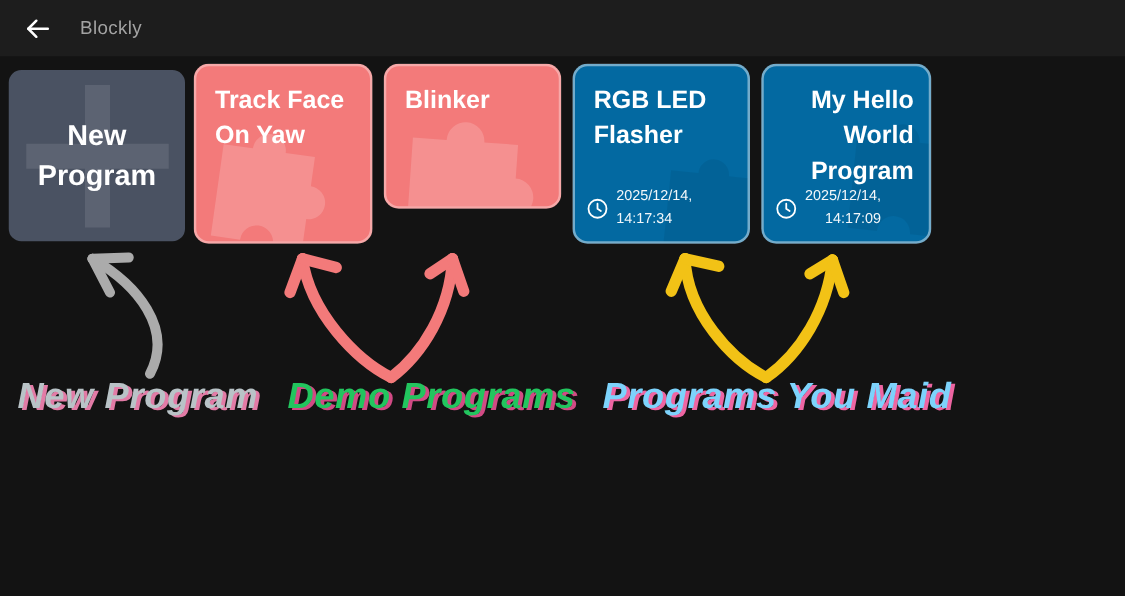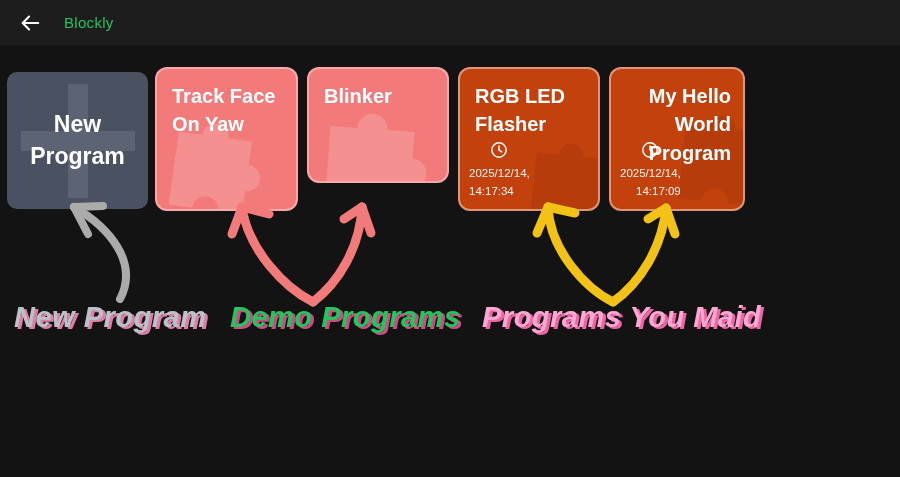--- a/index.html
+++ b/index.html
@@ -12,59 +12,59 @@
   
   .topbar{
     position:absolute;left:0;top:0;width:900px;height:45px;
     background:#1d1d1d;display:flex;align-items:center;
   }
   .back-btn{
     width:32px;height:32px;margin-left:14px;border:none;background:transparent;
     display:flex;align-items:center;justify-content:center;cursor:pointer;padding:0;
   }
   .topbar-title{
-    color:#22c55e;font-size:15px;font-weight:500;margin-left:18px;letter-spacing:.3px;text-align:right;
+    color:#a3a3a3;font-size:15px;font-weight:500;margin-left:18px;letter-spacing:.3px;text-align:right;
   }
   
   .card{
-    position:absolute;border-radius:12px;overflow:hidden;box-sizing:border-box;cursor:pointer;margin-top:16px;
+    position:absolute;border-radius:12px;overflow:hidden;box-sizing:border-box;cursor:pointer;
   }
   .card-new{
     left:7px;top:56px;width:141px;height:137px;background:#4a5262;border-radius:10px;
     display:flex;align-items:center;justify-content:center;text-align:center;
   }
   .card-new .plus{position:absolute;left:50%;top:50%;transform:translate(-50%,-50%);}
   .card-new .title{
     position:relative;color:#fff;font-weight:700;font-size:23px;line-height:1.35;width:110px;
   }
   .card-demo{background:#f37a7a;border:2px solid rgba(255,255,255,.35);}
-  .card-user{background:#c2410c;border:2px solid rgba(255,255,255,.45);}
+  .card-user{background:#0369a1;border:2px solid rgba(255,255,255,.45);}
   .card-2{left:155px;top:51px;width:143px;height:144px;}
   .card-3{left:307px;top:51px;width:142px;height:116px;}
   .card-4{left:458px;top:51px;width:142px;height:144px;}
   .card-5{left:609px;top:51px;width:136px;height:144px;text-align:right;}
   .card .puzzle{position:absolute;}
   .card-title{
     position:absolute;left:15px;top:13px;right:12px;
     color:#fff;font-weight:700;font-size:20px;line-height:1.42;
   }
   .timestamp{
-    position:absolute;left:9px;bottom:8px;display:flex;align-items:center;gap:6px;flex-direction:column;
+    position:absolute;left:9px;bottom:8px;display:flex;align-items:center;gap:6px;
   }
   .timestamp .ts-text{
     color:rgba(255,255,255,.95);font-size:11.5px;font-weight:500;line-height:1.55;
   }
   
   .anno{
     position:absolute;top:301px;font-style:italic;font-weight:700;font-size:29px;
     letter-spacing:.5px;white-space:nowrap;
   }
   .anno-new{left:14px;color:#b9c3c7;text-shadow:3px 2px 0 #e27ba6;}
   .anno-demo{left:230px;color:#22c55e;text-shadow:3px 2px 0 #d14a84;}
-  .anno-user{left:482px;color:#f9a8d4;text-shadow:3px 2px 0 #ee65a2;}
+  .anno-user{left:482px;color:#7dd3fc;text-shadow:3px 2px 0 #ee65a2;}
   
   .arrows{position:absolute;left:0;top:0;width:900px;height:477px;pointer-events:none;}
 </style>
 </head>
 <body>
 
 <svg width="0" height="0" style="position:absolute">
   <defs>
     <path id="puzzle-shape" d="M25,45 h25 a14,14 0 1,1 28,0 h25 v25 a14,14 0 1,1 0,28 v25 h-25 a14,14 0 1,0 -28,0 h-25 v-78 z"></path>
   </defs>

